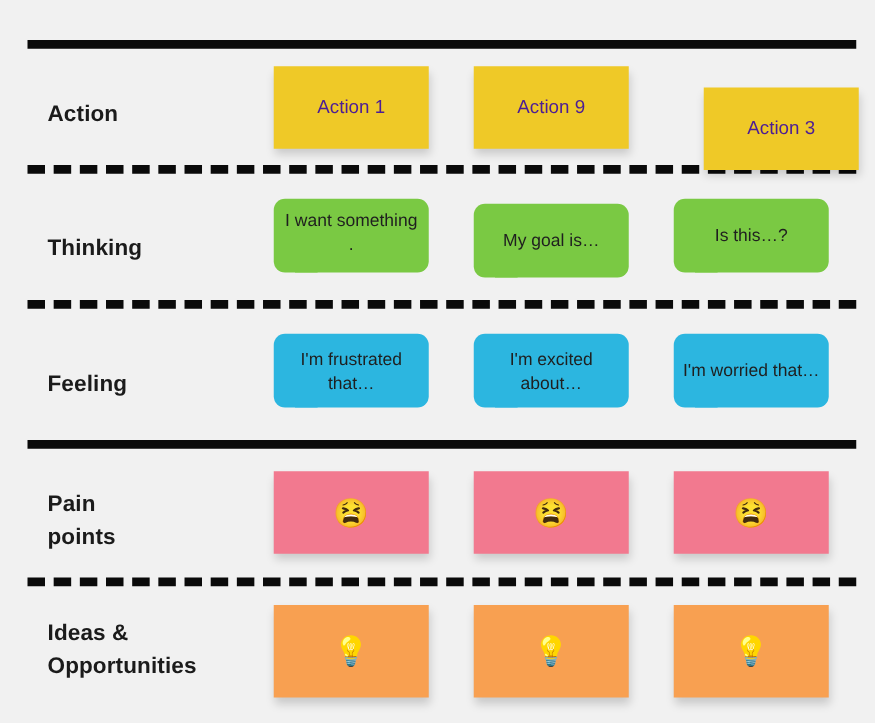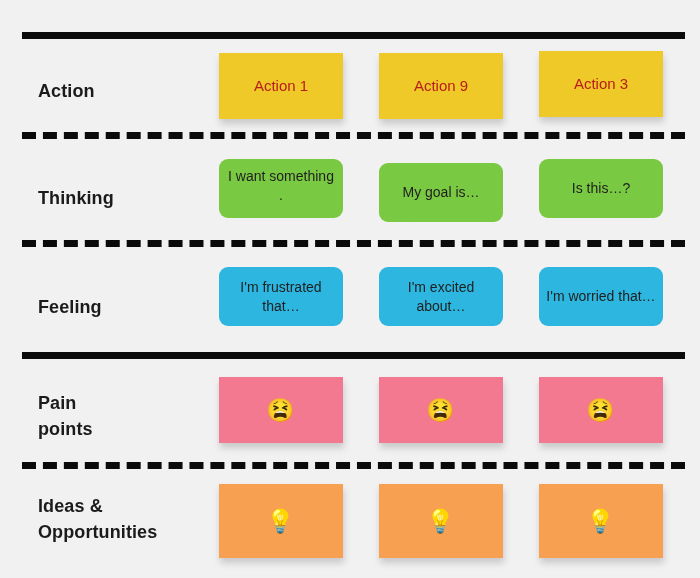--- a/index.html
+++ b/index.html
@@ -58,21 +58,21 @@
     width: 124px;
     display: flex;
     align-items: center;
     justify-content: center;
     text-align: center;
     box-sizing: border-box;
     box-shadow: 1px 5px 7px rgba(0,0,0,0.17);
   }
   .note .note-text {
     font-size: 15px;
-    color: #b91c1c;
+    color: #4c1d95;
     line-height: 1.3;
     padding: 0 6px;
   }
   .note .emoji {
     font-size: 23px;
     line-height: 1;
   }
 
   .note.doing  { height: 66px; background: #efc927; }
   .note.pain   { height: 66px; background: #f2798f; }
@@ -136,21 +136,21 @@
   <div class="row-label" style="top:294px;">Feeling</div>
   <div class="row-label" style="top:390px;width:90px;">Pain points</div>
   <div class="row-label" style="top:493px;width:160px;">Ideas &amp; Opportunities</div>
 
   <div class="note doing col-1" style="top:53px;">
     <span class="note-text">Action 1</span>
   </div>
   <div class="note doing col-2" style="top:53px;">
     <span class="note-text">Action 9</span>
   </div>
-  <div class="note doing col-3" style="top:51px;">
+  <div class="note doing col-3" style="top:70px;margin-left:24px;">
     <span class="note-text">Action 3</span>
   </div>
 
   <div class="bubble think clipped col-1" style="top:159px;">
     <span class="bubble-text">I want something .</span>
   </div>
   <div class="bubble think col-2" style="top:163px;">
     <span class="bubble-text">My goal is…</span>
   </div>
   <div class="bubble think col-3" style="top:159px;">

